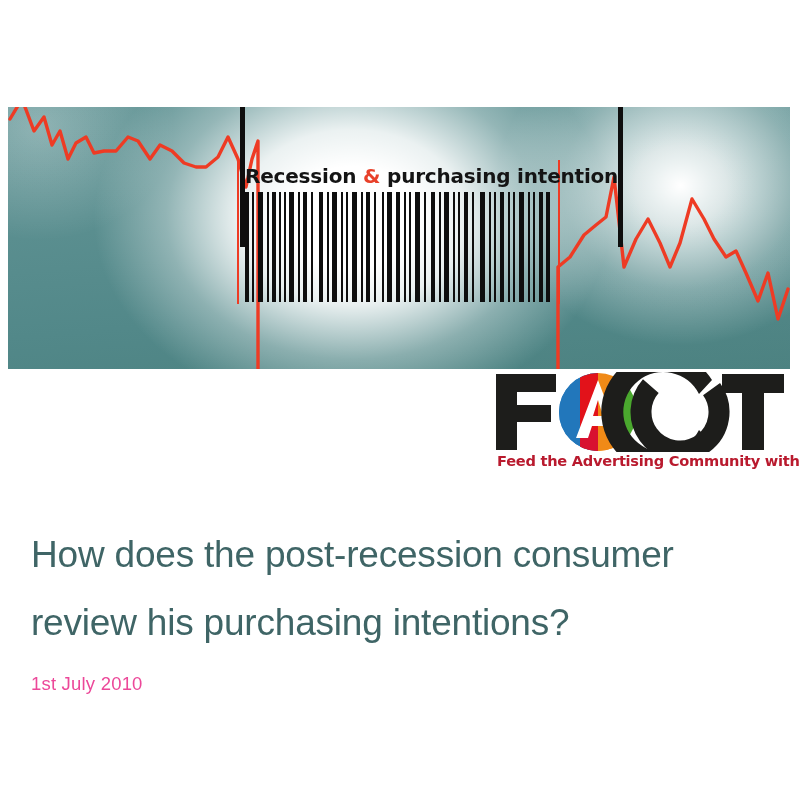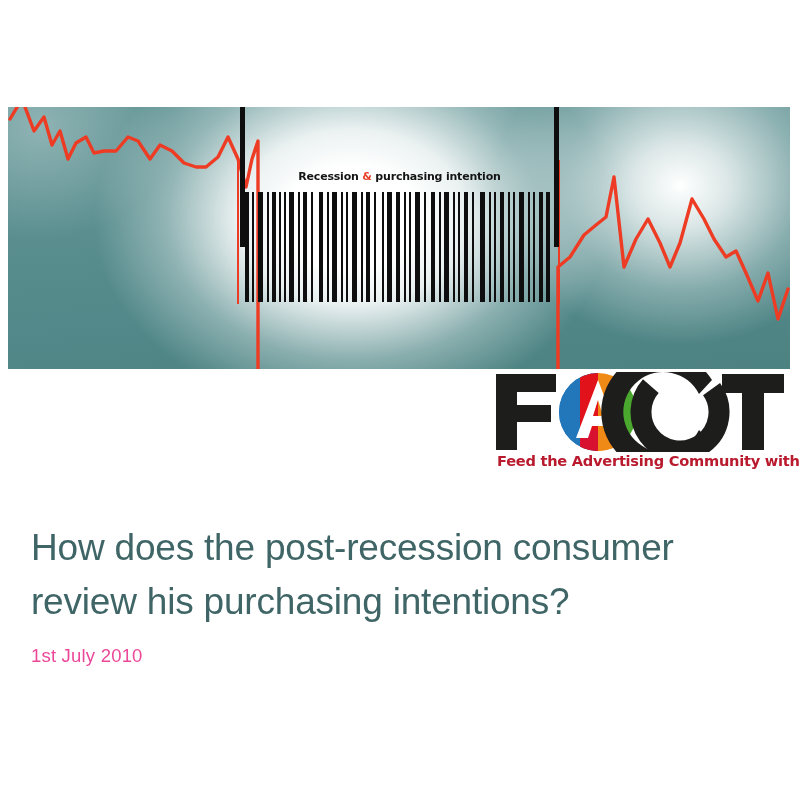--- a/index.html
+++ b/index.html
@@ -59,21 +59,21 @@
     background: #0e0e0e;
     width: 5px;
     height: 140px;
     flex: 0 0 auto;
   }
   #barcode-title-text {
     flex: 1 1 auto;
     text-align: center;
     font-family: "DejaVu Sans", sans-serif;
     font-weight: bold;
-    font-size: 11px;
+    font-size: 20px;
     letter-spacing: -0.2px;
     color: #141414;
     white-space: nowrap;
     line-height: 1;
     padding-bottom: 2px;
   }
   #barcode-title-text .amp { color: #e8412a; }
   #barcode-bars {
     position: absolute;
     left: 5px;
@@ -124,21 +124,21 @@
     position: absolute;
     left: 31px;
     top: 521px;
     width: 730px;
   }
   #page-heading {
     margin: 0;
     font-family: "Liberation Sans", sans-serif;
     font-weight: normal;
     font-size: 37px;
-    line-height: 54px;
+    line-height: 68px;
     color: #3f6566;
     letter-spacing: -0.2px;
   }
   #page-date {
     margin: 16px 0 0 0;
     font-family: "Liberation Sans", sans-serif;
     font-weight: normal;
     font-size: 18.5px;
     line-height: 22px;
     color: #ec4899;

